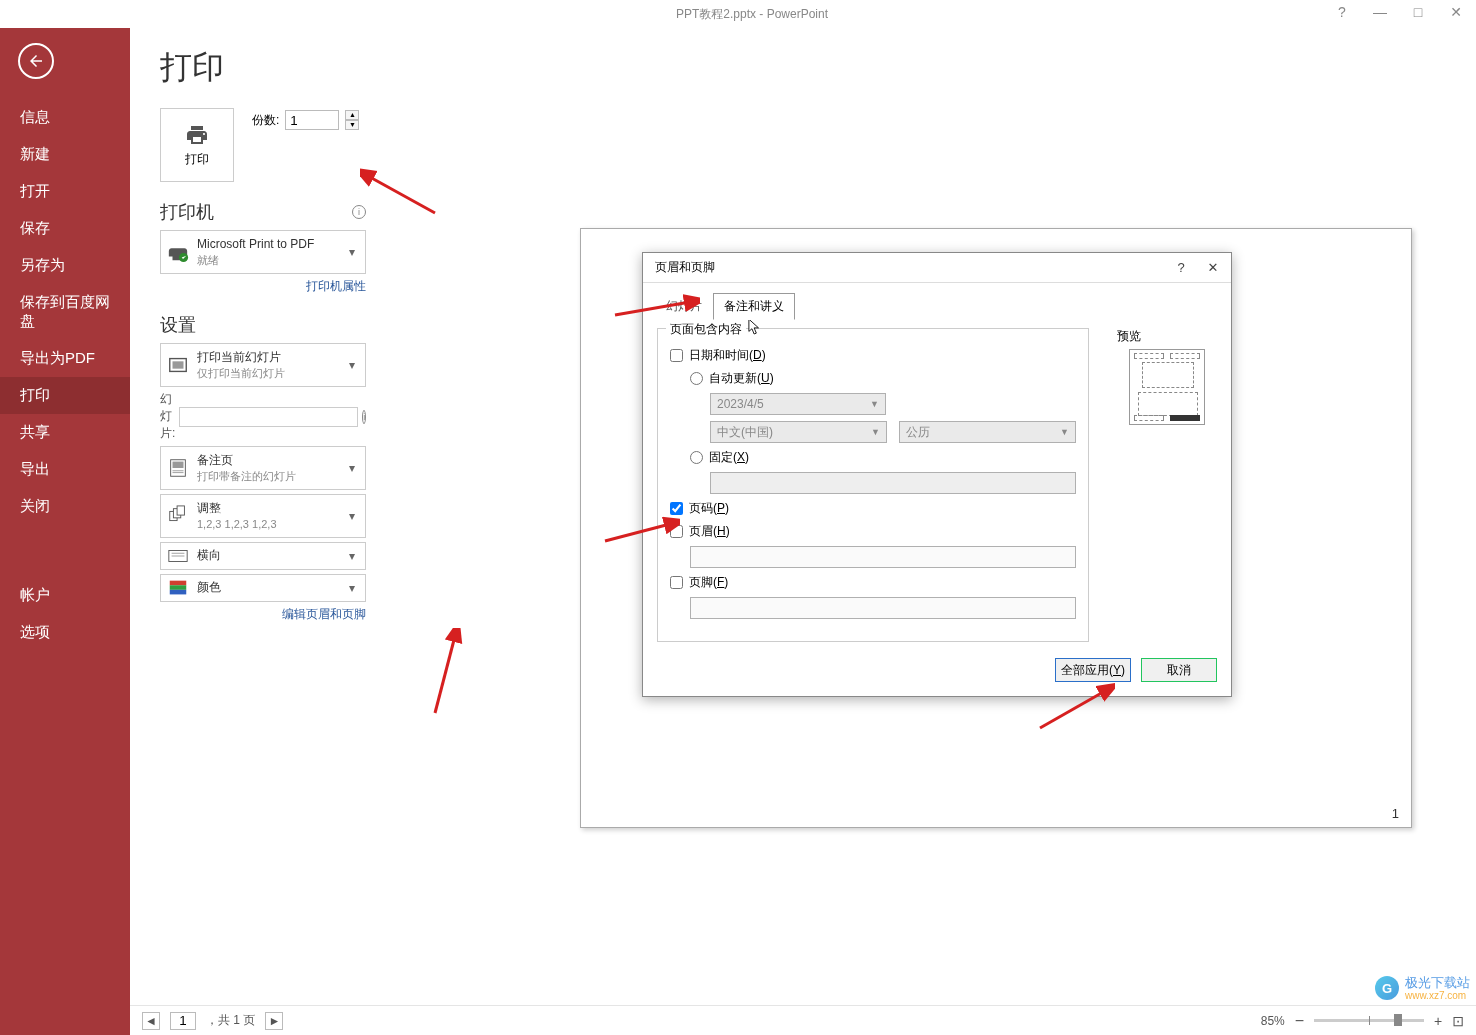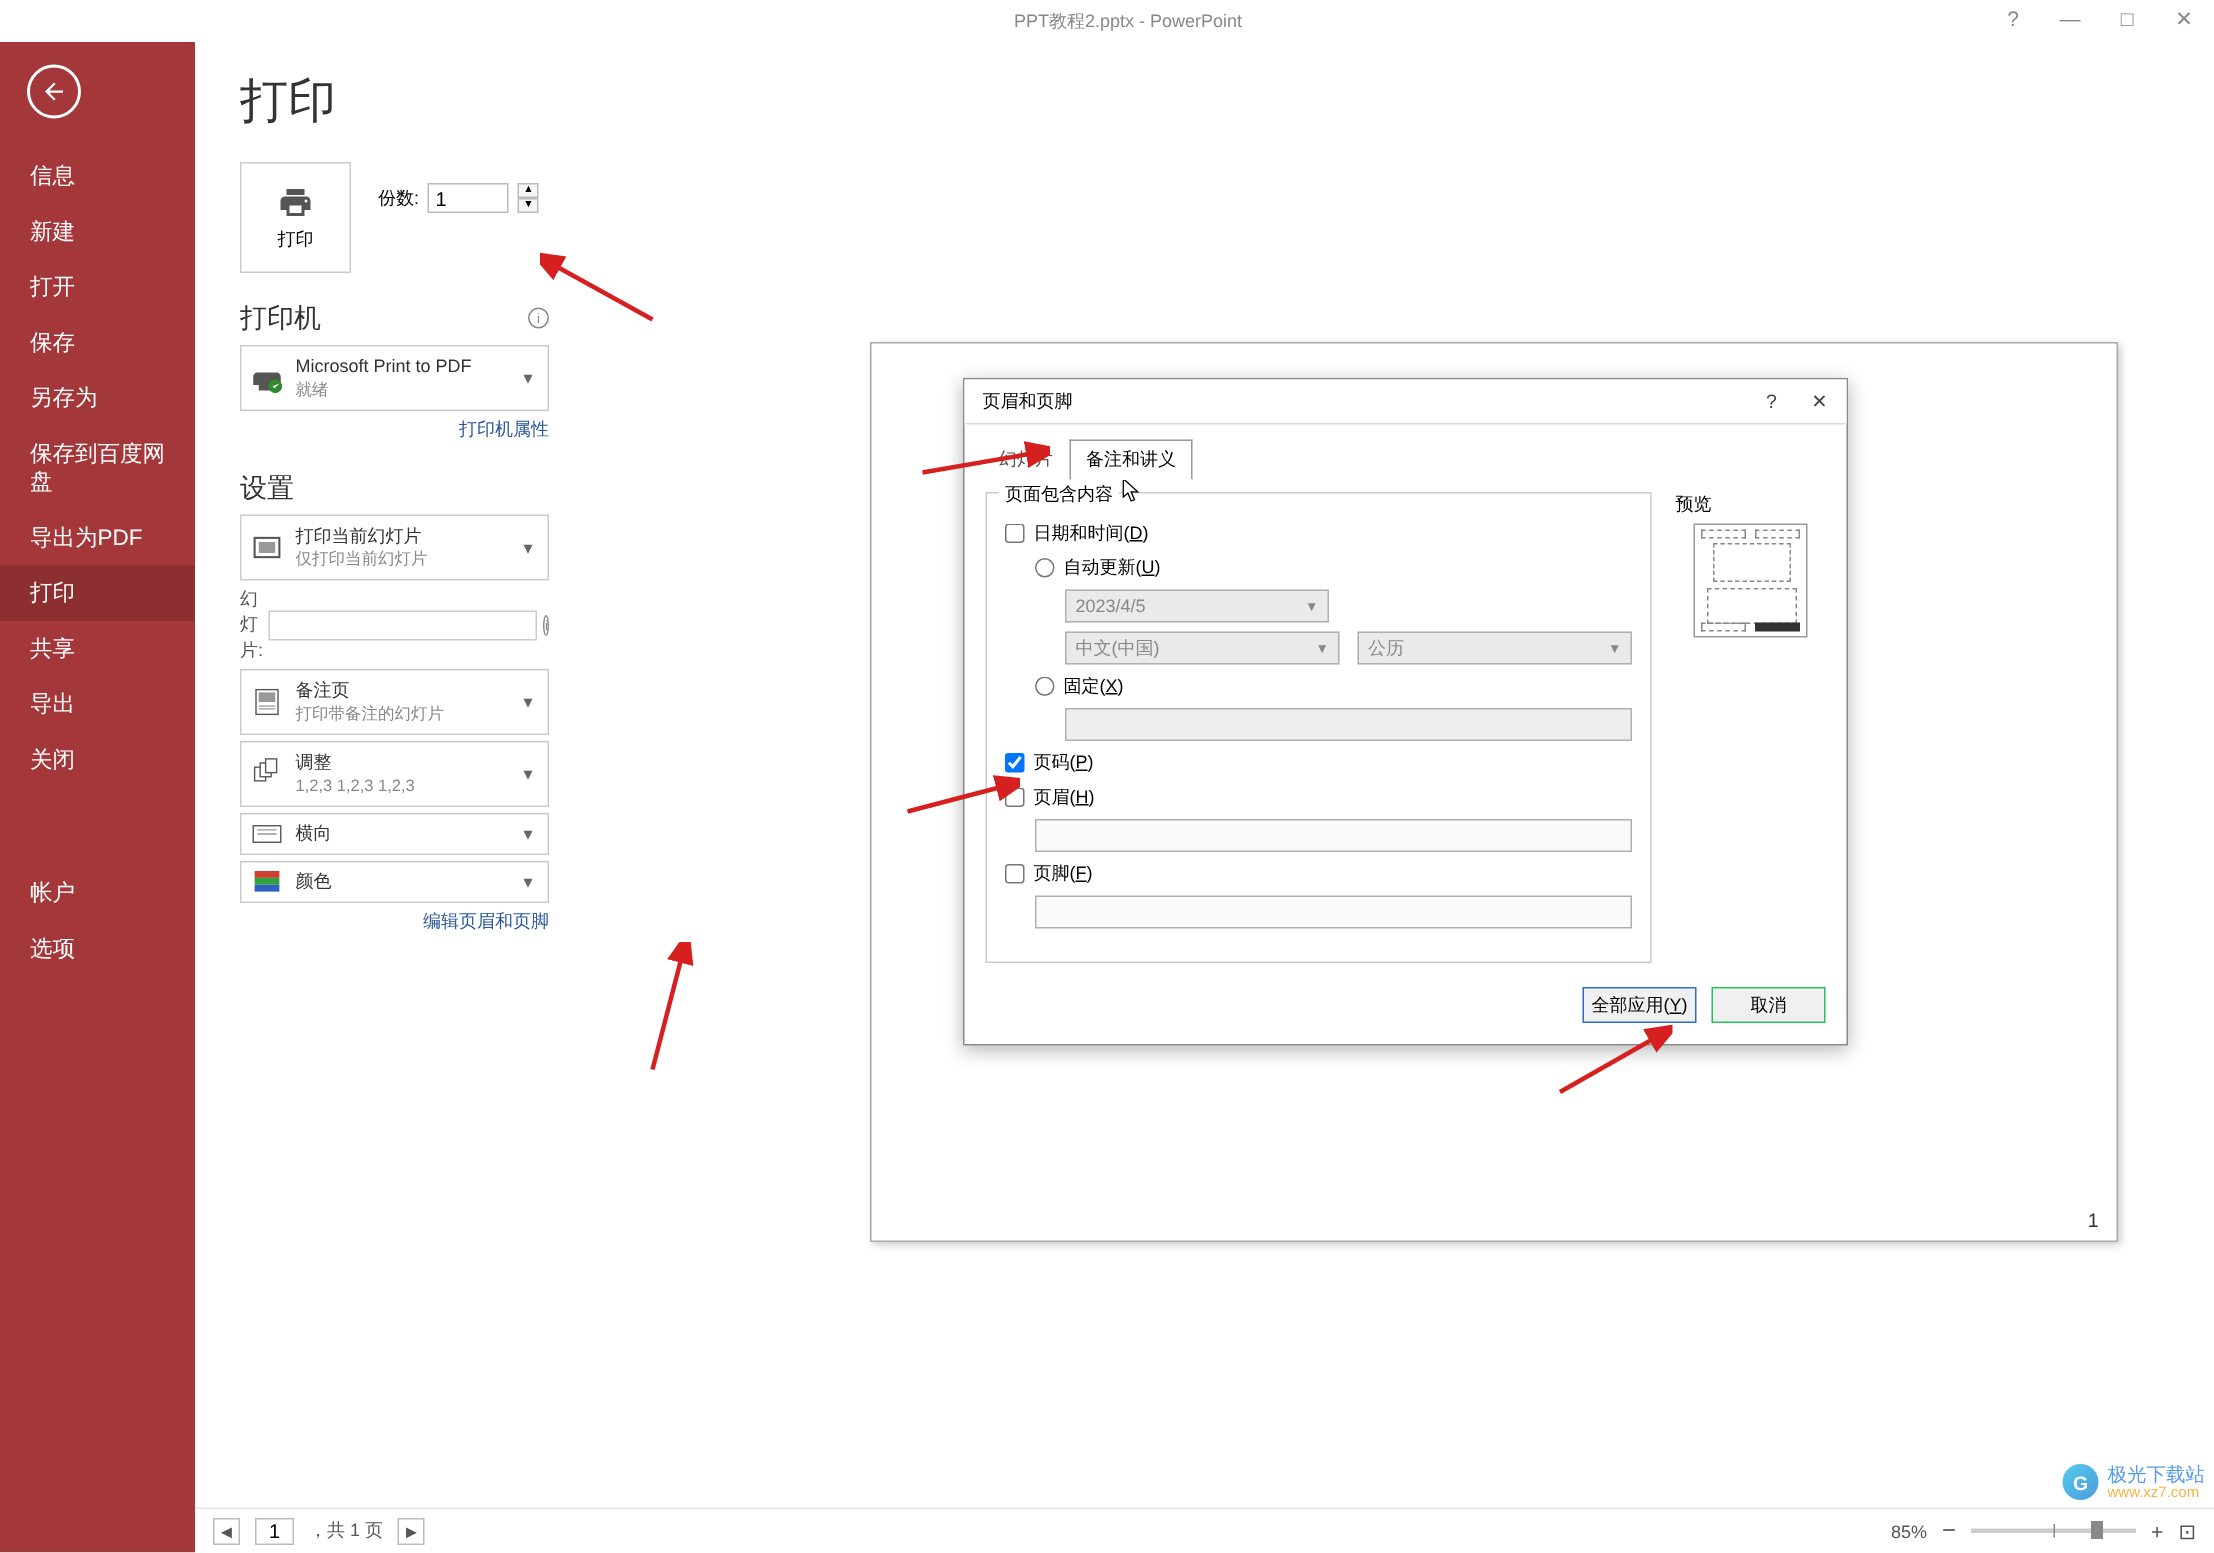--- a/index.html
+++ b/index.html
@@ -19,21 +19,21 @@
 .sidebar-item.selected { background: #8d2e30; }
 .sidebar-gap { height: 52px; }
 
 .content { flex: 1; background: #fff; padding: 16px 30px; position: relative; }
 .page-title { font-size: 32px; font-weight: 300; color: #333; margin-bottom: 18px; margin-top: 2px; }
 
 .print-row { display: flex; align-items: flex-start; gap: 18px; }
 .print-btn { width: 74px; height: 74px; border: 1px solid #ccc; display: flex; flex-direction: column; align-items: center; justify-content: center; gap: 4px; cursor: pointer; }
 .print-btn .printer-icon { width: 28px; height: 24px; }
 .print-btn .lbl { font-size: 12px; }
-.copies { display: flex; align-items: center; gap: 6px; margin-top: 14px; }
+.copies { display: flex; align-items: center; gap: 6px; margin-top: 2px; }
 .copies input { width: 54px; height: 20px; border: 1px solid #bbb; padding: 0 4px; }
 .spin-btns { display: flex; flex-direction: column; }
 .spin-btns span { width: 14px; height: 10px; border: 1px solid #bbb; font-size: 7px; text-align: center; line-height: 8px; cursor: pointer; background: #f5f5f5; }
 
 .section-title { font-size: 18px; font-weight: 400; color: #333; margin: 18px 0 6px 0; display: flex; justify-content: space-between; align-items: center; width: 206px; }
 .info-circle { width: 14px; height: 14px; border: 1px solid #888; border-radius: 50%; font-size: 9px; text-align: center; line-height: 12px; color: #888; }
 
 .dropdown { width: 206px; border: 1px solid #ccc; background: #fff; display: flex; align-items: center; padding: 4px 6px; gap: 8px; cursor: pointer; position: relative; margin-bottom: 4px; }
 .dropdown .dd-icon { width: 22px; height: 22px; flex-shrink: 0; }
 .dropdown .dd-text { flex: 1; display: flex; flex-direction: column; line-height: 1.3; }
@@ -57,21 +57,21 @@
 .dialog-header { height: 30px; display: flex; align-items: center; justify-content: space-between; padding: 0 8px 0 12px; border-bottom: 1px solid #ddd; background: #fff; }
 .dialog-header .dtitle { font-size: 12px; }
 .dialog-header .dbtns { display: flex; gap: 12px; }
 .dialog-header .dbtns span { cursor: pointer; width: 20px; text-align: center; font-size: 13px; color: #444; }
 
 .tabs { display: flex; padding: 10px 12px 0 12px; }
 .tab { padding: 4px 10px; border: 1px solid transparent; cursor: pointer; font-size: 12px; position: relative; }
 .tab.active { border: 1px solid #999; border-bottom: 1px solid #fff; background: #fff; z-index: 2; }
 .tab.inactive { color: #555; }
 
-.dialog-body { padding: 8px 14px 16px 14px; display: flex; gap: 16px; }
+.dialog-body { padding: 8px 14px 16px 14px; display: flex; gap: 28px; }
 .fieldset { border: 1px solid #ccc; padding: 12px 12px 16px 12px; position: relative; }
 .fieldset .legend { position: absolute; top: -8px; left: 8px; background: #fff; padding: 0 4px; font-size: 12px; }
 .left-fs { flex: 1; }
 .right-fs { width: 100px; }
 
 .form-row { display: flex; align-items: center; gap: 6px; margin: 6px 0; font-size: 12px; }
 .form-row.indent1 { margin-left: 20px; }
 .form-row.indent2 { margin-left: 40px; }
 .checkbox, .radio { width: 13px; height: 13px; }
 .form-row label u { text-decoration: underline; }

